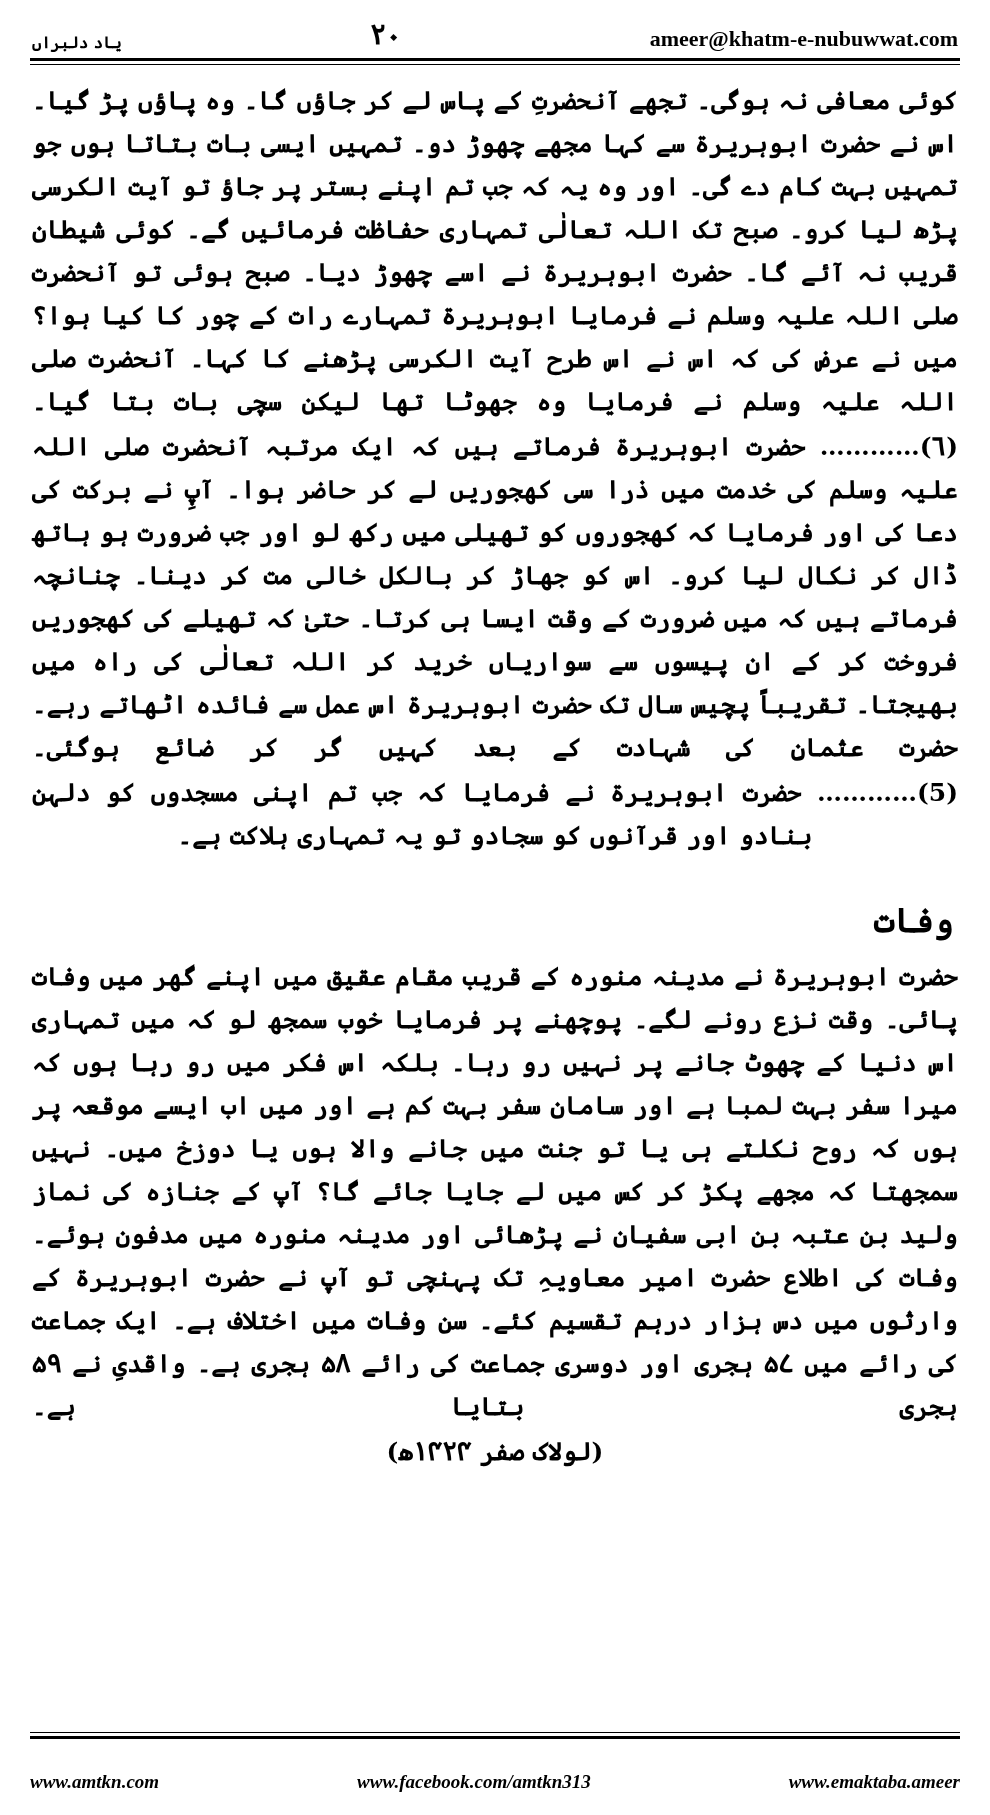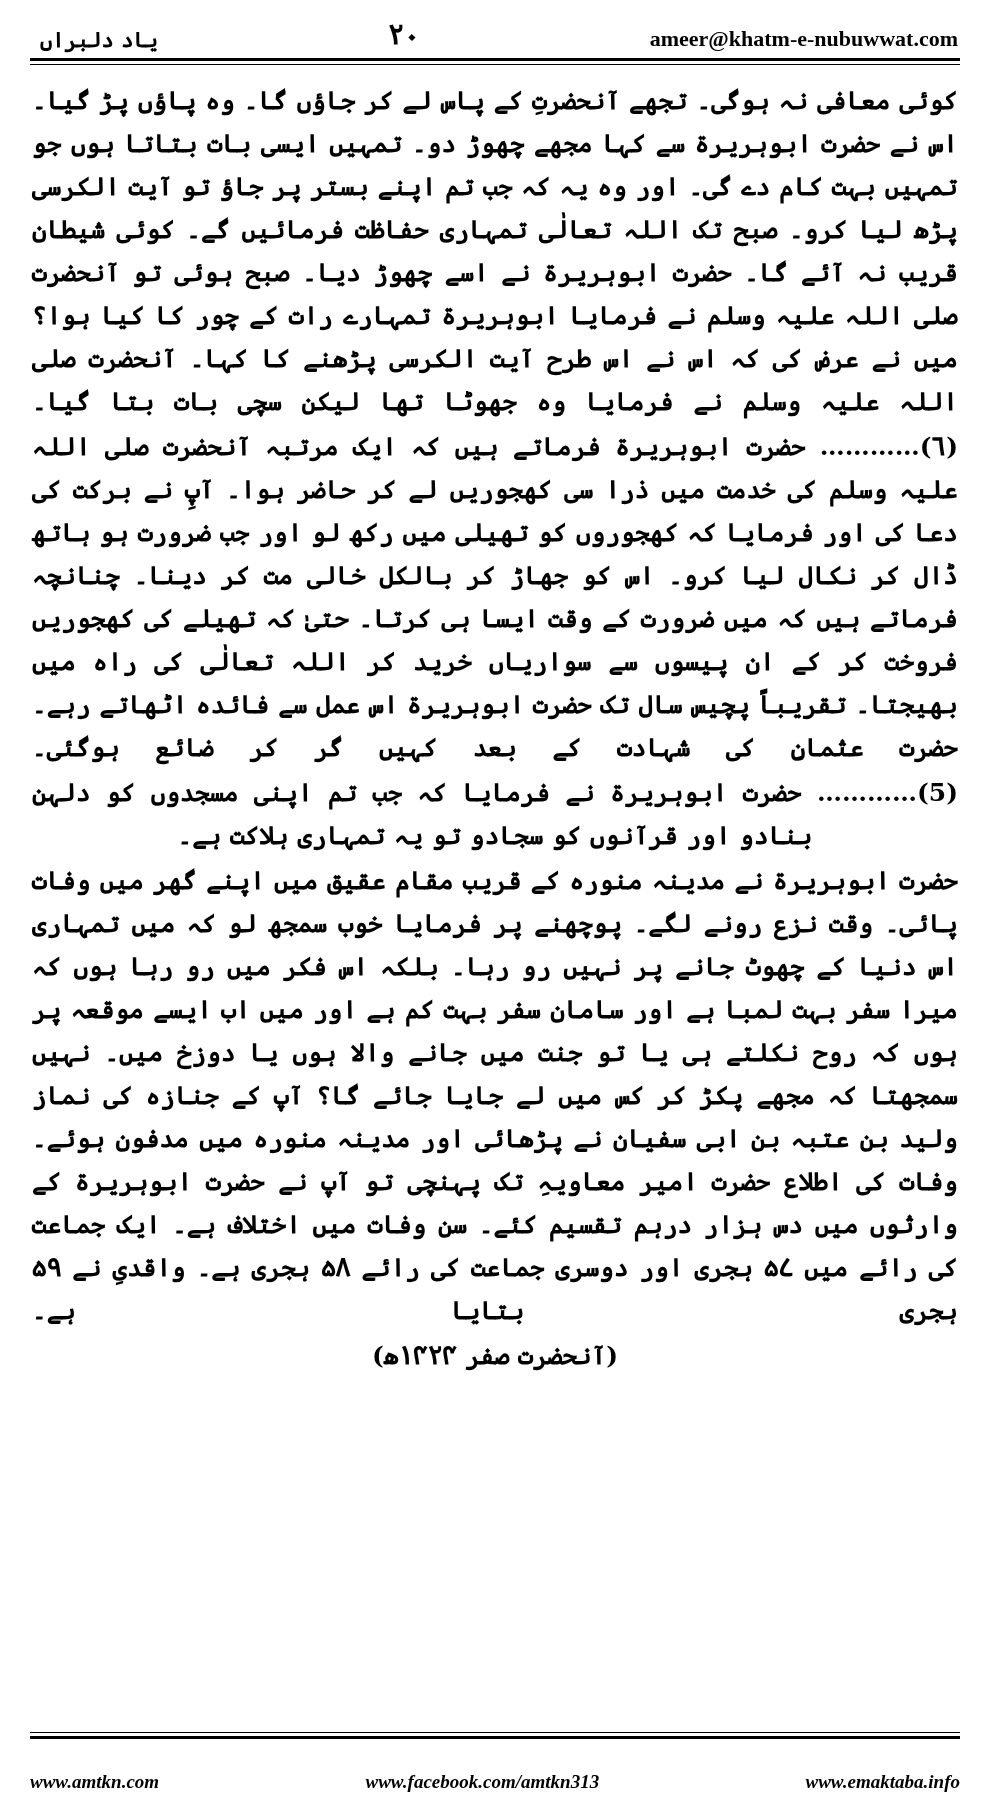--- a/index.html
+++ b/index.html
@@ -24,26 +24,25 @@
   .header {
     display: flex;
     flex-direction: row-reverse;
     align-items: flex-end;
     justify-content: space-between;
     height: 52px;
     padding: 8px 4px 0 4px;
     box-sizing: border-box;
   }
   .header-right {
-    font-size: 21px;
+    font-size: 16px;
     font-weight: bold;
     letter-spacing: 0.5px;
     white-space: nowrap;
     direction: rtl;
-    margin-left: 8px;
   }
   .header-center {
     font-size: 27px;
     font-weight: bold;
     direction: rtl;
     padding-bottom: 2px;
   }
   .header-left {
     font-size: 22px;
     font-weight: bold;
@@ -124,26 +123,27 @@
     <div class="header-left">ameer@khatm-e-nubuwwat.com</div>
   </div>
 
   <div class="rule-top"></div>
 
   <div class="body">
     <p class="para">کوئی معافی نہ ہوگی۔ تجھے آنحضرتِ کے پاس لے کر جاؤں گا۔ وہ پاؤں پڑ گیا۔ اس نے حضرت ابوہریرۃ سے کہا مجھے چھوڑ دو۔ تمہیں ایسی بات بتاتا ہوں جو تمہیں بہت کام دے گی۔ اور وہ یہ کہ جب تم اپنے بستر پر جاؤ تو آیت الکرسی پڑھ لیا کرو۔ صبح تک اللہ تعالٰی تمہاری حفاظت فرمائیں گے۔ کوئی شیطان قریب نہ آئے گا۔ حضرت ابوہریرۃ نے اسے چھوڑ دیا۔ صبح ہوئی تو آنحضرت صلی اللہ علیہ وسلم نے فرمایا ابوہریرۃ تمہارے رات کے چور کا کیا ہوا؟ میں نے عرض کی کہ اس نے اس طرح آیت الکرسی پڑھنے کا کہا۔ آنحضرت صلی اللہ علیہ وسلم نے فرمایا وہ جھوٹا تھا لیکن سچی بات بتا گیا۔</p>
     <p class="para">(۶)………… حضرت ابوہریرۃ فرماتے ہیں کہ ایک مرتبہ آنحضرت صلی اللہ علیہ وسلم کی خدمت میں ذرا سی کھجوریں لے کر حاضر ہوا۔ آپِ نے برکت کی دعا کی اور فرمایا کہ کھجوروں کو تھیلی میں رکھ لو اور جب ضرورت ہو ہاتھ ڈال کر نکال لیا کرو۔ اس کو جھاڑ کر بالکل خالی مت کر دینا۔ چنانچہ فرماتے ہیں کہ میں ضرورت کے وقت ایسا ہی کرتا۔ حتیٰ کہ تھیلے کی کھجوریں فروخت کر کے ان پیسوں سے سواریاں خرید کر اللہ تعالٰی کی راہ میں بھیجتا۔ تقریباً پچیس سال تک حضرت ابوہریرۃ اس عمل سے فائدہ اٹھاتے رہے۔ حضرت عثمانِ کی شہادت کے بعد کہیں گر کر ضائع ہوگئی۔</p>
     <p class="para para-centerlast">(5)………… حضرت ابوہریرۃ نے فرمایا کہ جب تم اپنی مسجدوں کو دلہن بنادو اور قرآنوں کو سجادو تو یہ تمہاری ہلاکت ہے۔</p>
 
+    <h2 class="section-heading">وفات</h2>
 
     <p class="para">حضرت ابوہریرۃ نے مدینہ منورہ کے قریب مقام عقیق میں اپنے گھر میں وفات پائی۔ وقت نزع رونے لگے۔ پوچھنے پر فرمایا خوب سمجھ لو کہ میں تمہاری اس دنیا کے چھوٹ جانے پر نہیں رو رہا۔ بلکہ اس فکر میں رو رہا ہوں کہ میرا سفر بہت لمبا ہے اور سامان سفر بہت کم ہے اور میں اب ایسے موقعہ پر ہوں کہ روح نکلتے ہی یا تو جنت میں جانے والا ہوں یا دوزخ میں۔ نہیں سمجھتا کہ مجھے پکڑ کر کس میں لے جایا جائے گا؟ آپ کے جنازہ کی نماز ولید بن عتبہ بن ابی سفیان نے پڑھائی اور مدینہ منورہ میں مدفون ہوئے۔ وفات کی اطلاع حضرت امیر معاویہِ تک پہنچی تو آپ نے حضرت ابوہریرۃ کے وارثوں میں دس ہزار درہم تقسیم کئے۔ سن وفات میں اختلاف ہے۔ ایک جماعت کی رائے میں ۵۷ ہجری اور دوسری جماعت کی رائے ۵۸ ہجری ہے۔ واقدیِ نے ۵۹ ہجری بتایا ہے۔</p>
-    <p class="para para-centerlast">(آنحضرت صفر ۱۴۲۴ھ)</p>
+    <p class="para para-centerlast">(لولاک صفر ۱۴۲۴ھ)</p>
   </div>
 
   <div class="rule-bottom"></div>
 
   <div class="footer">
     <span>www.amtkn.com</span>
     <span>www.facebook.com/amtkn313</span>
-    <span>www.emaktaba.info</span>
+    <span>www.emaktaba.ameer</span>
   </div>
 
 </div>
 
 </body></html>

